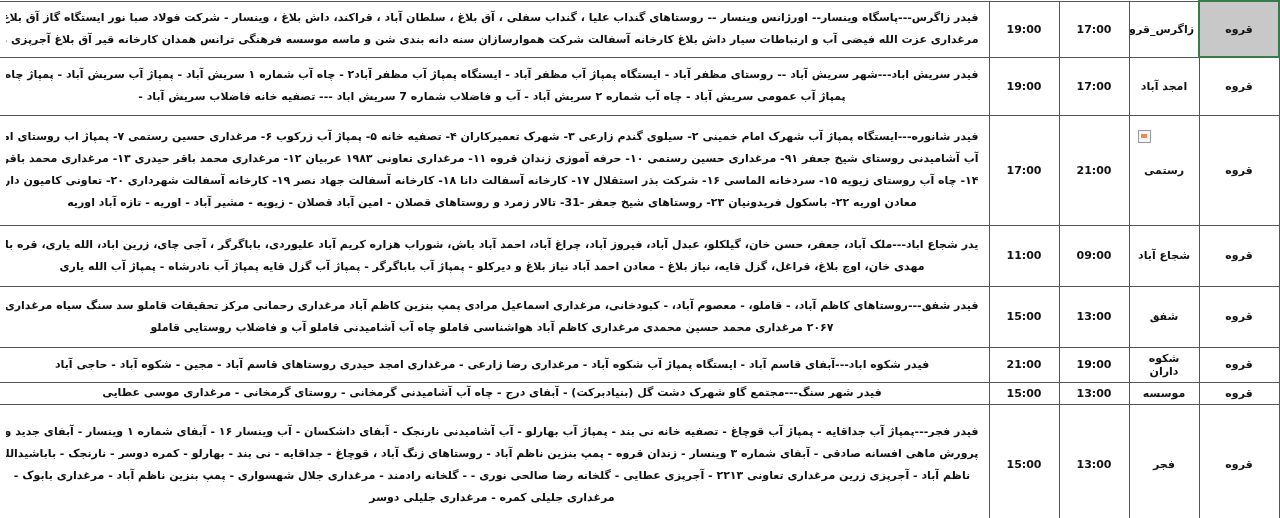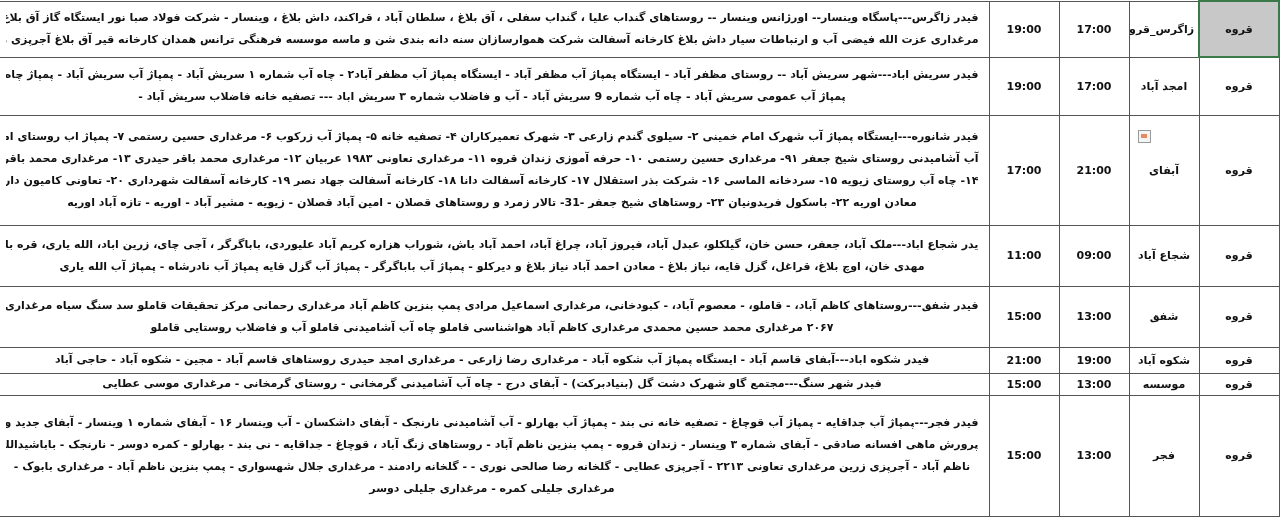--- a/index.html
+++ b/index.html
@@ -84,30 +84,30 @@
         </td>
       </tr>
 
       <tr class="r2">
         <td class="city-cell"><span>قروه</span></td>
         <td><span>امجد آباد</span></td>
         <td class="time-cell"><span>17:00</span></td>
         <td class="time-cell"><span>19:00</span></td>
         <td class="areas-cell">
           <span class="area-line">فیدر سریش اباد---شهر سریش آباد -- روستای مظفر آباد - ایستگاه پمپاژ آب مظفر آباد - ایستگاه پمپاژ آب مظفر آباد۲ - چاه آب شماره ۱ سریش آباد - پمپاژ آب سریش آباد  - پمپاژ چاه آب شماره ۳ مظفر آباد -</span>
-          <span class="area-line">پمپاژ آب عمومی سریش آباد - چاه آب شماره 9 سریش آباد - آب و فاضلاب شماره ۳ سریش اباد --- تصفیه خانه فاضلاب سریش آباد -</span>
+          <span class="area-line">پمپاژ آب عمومی سریش آباد - چاه آب شماره ۲ سریش آباد - آب و فاضلاب شماره 7 سریش اباد --- تصفیه خانه فاضلاب سریش آباد -</span>
         </td>
       </tr>
 
       <tr class="r3">
         <td class="city-cell"><span>قروه</span></td>
         <td>
           <div class="feeder-wrap">
             <span class="sheet-icon"></span>
-            <span>آبفای</span>
+            <span>رستمی</span>
           </div>
         </td>
         <td class="time-cell"><span>21:00</span></td>
         <td class="time-cell"><span>17:00</span></td>
         <td class="areas-cell">
           <span class="area-line">فیدر شانوره---ایستگاه پمپاژ آب شهرک امام خمینی  ۲- سیلوی گندم زارعی  ۳- شهرک تعمیرکاران  ۴- تصفیه خانه  ۵- پمپاژ آب زرکوب  ۶- مرغداری حسین رستمی  ۷- پمپاژ اب روستای امین آباد  ۸-</span>
           <span class="area-line">آب آشامیدنی روستای شیخ جعفر  ۹۱- مرغداری حسین رستمی  ۱۰- حرفه آموزی زندان قروه  ۱۱- مرغداری تعاونی ۱۹۸۳ عربیان  ۱۲- مرغداری محمد باقر حیدری  ۱۳- مرغداری محمد باقر اسفندیاری</span>
           <span class="area-line">۱۴- چاه آب روستای زیویه  ۱۵- سردخانه الماسی  ۱۶- شرکت بذر استقلال  ۱۷- کارخانه آسفالت دانا  ۱۸- کارخانه آسفالت جهاد نصر  ۱۹- کارخانه آسفالت شهرداری  ۲۰- تعاونی کامیون داران  ۲۱-</span>
           <span class="area-line">معادن اوریه  ۲۲- باسکول فریدونیان  ۲۳- روستاهای شیخ جعفر -31- تالار زمرد و روستاهای قصلان - امین آباد قصلان - زیویه - مشیر آباد - اوریه - تازه آباد اوریه</span>
         </td>
@@ -130,21 +130,21 @@
         <td class="time-cell"><span>13:00</span></td>
         <td class="time-cell"><span>15:00</span></td>
         <td class="areas-cell">
           <span class="area-line">فیدر شفق---روستاهای کاظم آباد، - قاملو، - معصوم آباد، - کبودخانی، مرغداری اسماعیل مرادی  پمپ بنزین کاظم آباد     مرغداری رحمانی  مرکز تحقیقات قاملو     سد سنگ سیاه     مرغداری تعاونی</span>
           <span class="area-line">۲۰۶۷  مرغداری محمد حسین محمدی  مرغداری کاظم آباد   هواشناسی قاملو  چاه آب آشامیدنی قاملو    آب و فاضلاب روستایی قاملو</span>
         </td>
       </tr>
 
       <tr class="r6">
         <td class="city-cell"><span>قروه</span></td>
-        <td><span>شکوه آباد</span></td>
+        <td><span>شکوه داران</span></td>
         <td class="time-cell"><span>19:00</span></td>
         <td class="time-cell"><span>21:00</span></td>
         <td class="areas-cell">
           <span class="area-line">فیدر شکوه اباد---آبفای قاسم آباد - ایستگاه پمپاژ آب شکوه آباد - مرغداری رضا زارعی - مرغداری امجد حیدری روستاهای قاسم آباد - مجین - شکوه آباد - حاجی آباد</span>
         </td>
       </tr>
 
       <tr class="r7">
         <td class="city-cell"><span>قروه</span></td>
         <td><span>موسسه</span></td>

